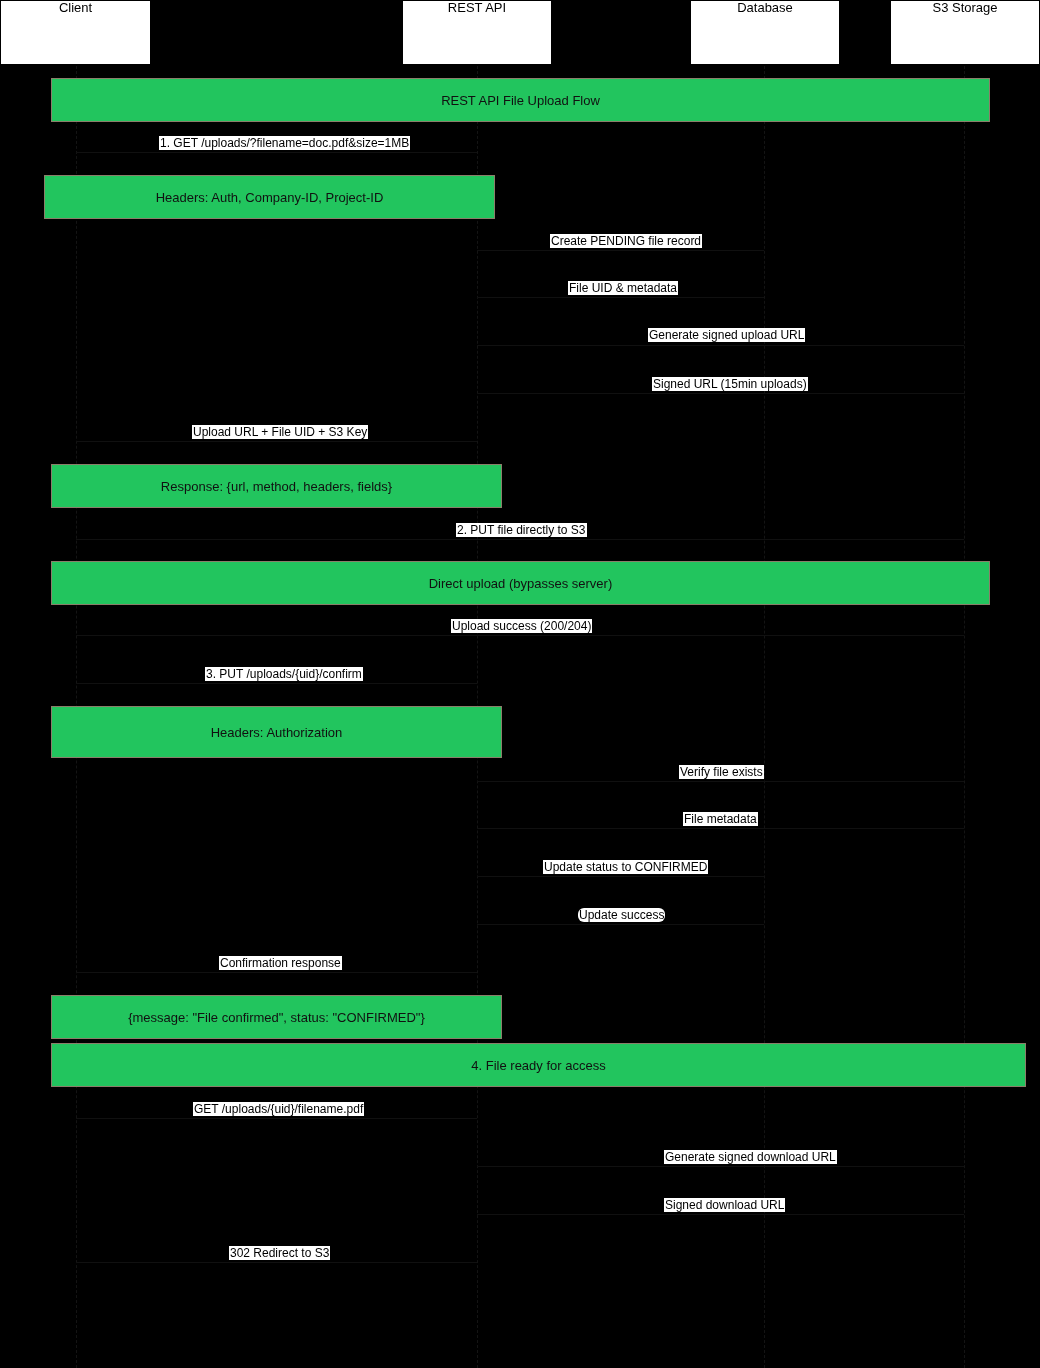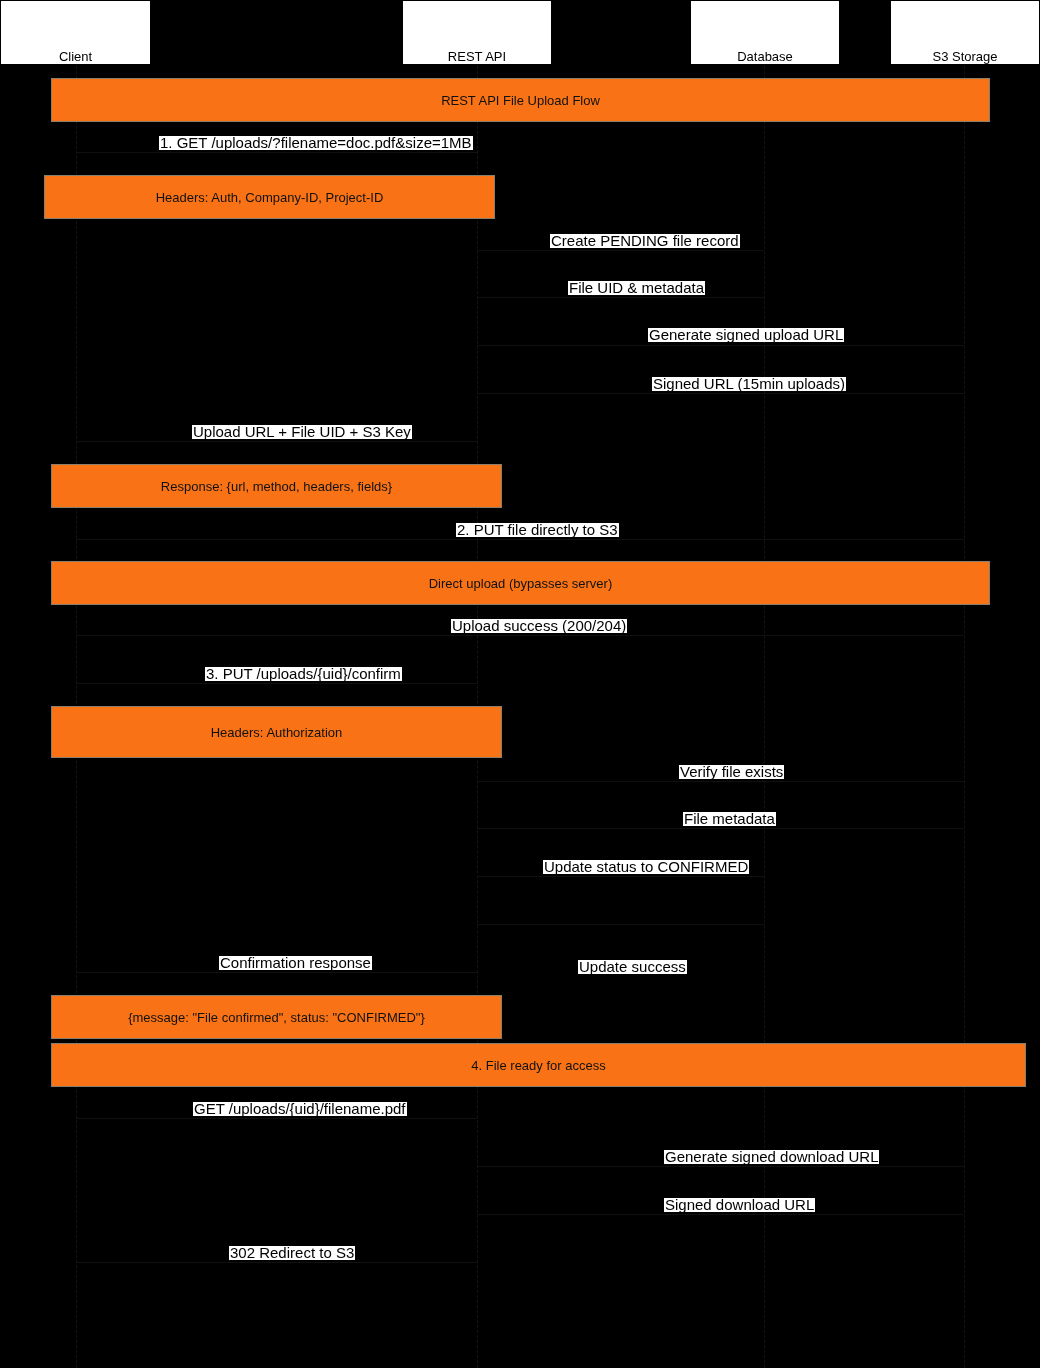--- a/index.html
+++ b/index.html
@@ -22,57 +22,57 @@
     width: 1040px;
     height: 1368px;
   }
   
   .participant {
     position: absolute;
     background: #ffffff;
     border: 1px solid #000000;
     box-sizing: border-box;
     display: flex;
-    align-items: flex-end;
+    align-items: flex-start;
     justify-content: center;
     color: #000000;
     font-size: 13px;
     font-family: "Liberation Sans", sans-serif;
     line-height: 1.1;
     text-align: center;
   }
   
   .lifeline {
     position: absolute;
     width: 0;
     border-left: 1px dashed #141414;
     top: 66px;
     bottom: 0;
   }
   
   .note {
     position: absolute;
-    background: #f97316;
+    background: #22c55e;
     border: 1px solid #8a7f6a;
     box-sizing: border-box;
     display: flex;
     align-items: center;
     justify-content: center;
     color: #111111;
     font-size: 13px;
     font-family: "Liberation Sans", sans-serif;
     text-align: left;
     padding: 0 10px;
   }
   
   .msg-label {
     position: absolute;
     background: #ffffff;
     color: #000000;
-    font-size: 15px;
+    font-size: 12px;
     font-family: "Liberation Sans", sans-serif;
     line-height: 14px;
     height: 14px;
     white-space: nowrap;
     padding: 0 1px;
     box-sizing: content-box;
   }
   
   .msg-line {
     position: absolute;
@@ -146,21 +146,21 @@
       <div class="msg-label" style="left: 451px; top: 619px;">Upload success (200/204)</div>
       <div class="msg-line" style="left: 76px; width: 401px; top: 683px;"></div>
       <div class="msg-label" style="left: 205px; top: 667px;">3. PUT /uploads/{uid}/confirm</div>
       <div class="msg-line" style="left: 477px; width: 487px; top: 781px;"></div>
       <div class="msg-label" style="left: 679px; top: 765px;">Verify file exists</div>
       <div class="msg-line" style="left: 477px; width: 487px; top: 828px;"></div>
       <div class="msg-label" style="left: 683px; top: 812px;">File metadata</div>
       <div class="msg-line" style="left: 477px; width: 287px; top: 876px;"></div>
       <div class="msg-label" style="left: 543px; top: 860px;">Update status to CONFIRMED</div>
       <div class="msg-line" style="left: 477px; width: 287px; top: 924px;"></div>
-      <div class="msg-label" style="left: 578px; top: 960px;">Update success</div>
+      <div class="msg-label" style="left: 578px; top: 908px; border-radius: 6px;">Update success</div>
       <div class="msg-line" style="left: 76px; width: 401px; top: 972px;"></div>
       <div class="msg-label" style="left: 219px; top: 956px;">Confirmation response</div>
       <div class="msg-line" style="left: 76px; width: 401px; top: 1118px;"></div>
       <div class="msg-label" style="left: 193px; top: 1102px;">GET /uploads/{uid}/filename.pdf</div>
       <div class="msg-line" style="left: 477px; width: 487px; top: 1166px;"></div>
       <div class="msg-label" style="left: 664px; top: 1150px;">Generate signed download URL</div>
       <div class="msg-line" style="left: 477px; width: 487px; top: 1214px;"></div>
       <div class="msg-label" style="left: 664px; top: 1198px;">Signed download URL</div>
       <div class="msg-line" style="left: 76px; width: 401px; top: 1262px;"></div>
       <div class="msg-label" style="left: 229px; top: 1246px;">302 Redirect to S3</div>

